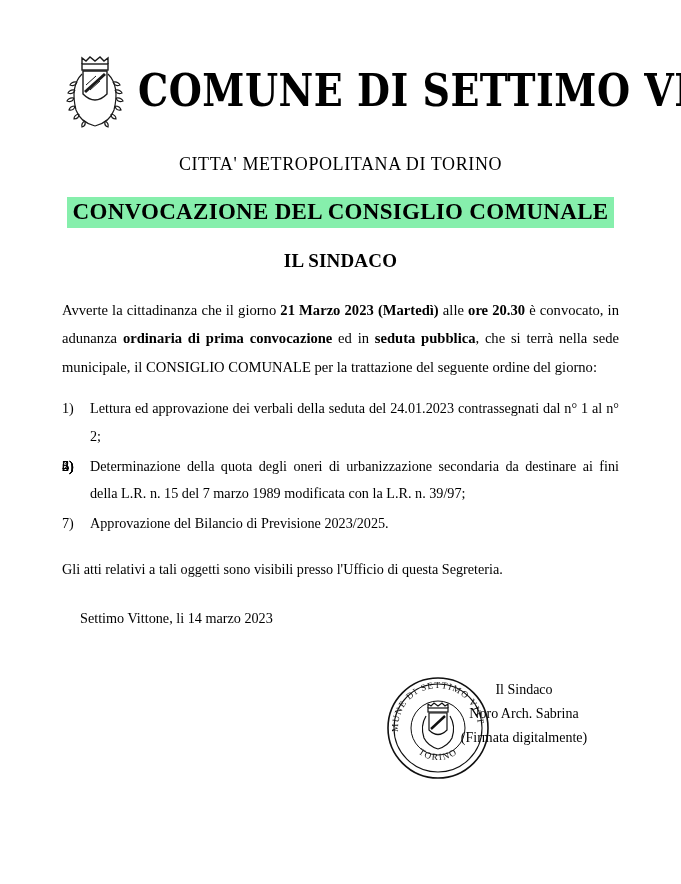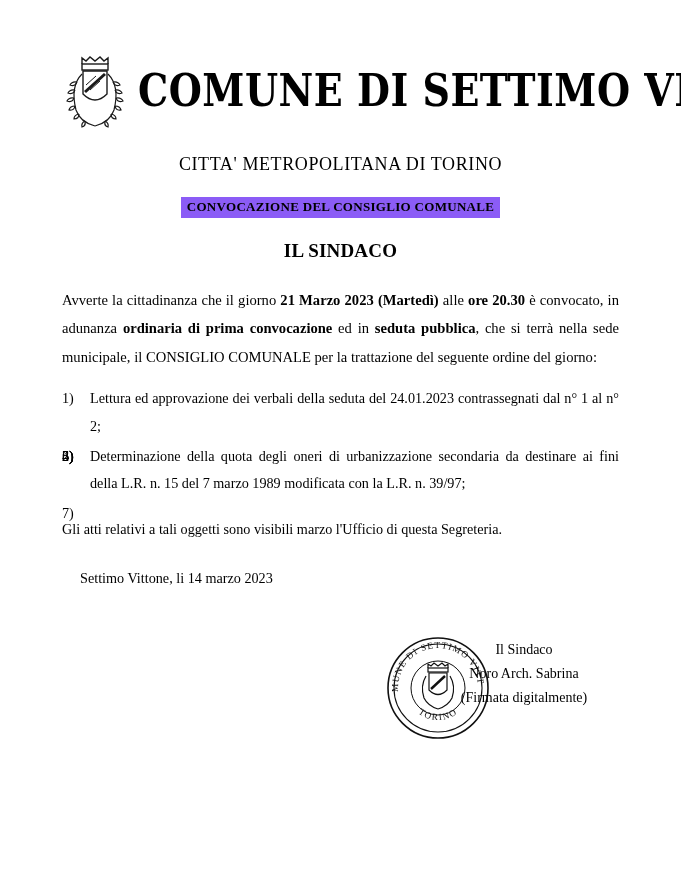--- a/index.html
+++ b/index.html
@@ -54,23 +54,23 @@
     font-family: "Liberation Serif", serif;
   }
 
   
   .banner-wrap {
     text-align: center;
     margin-top: 22px;
   }
   .banner {
     display: inline-block;
-    background: #8b5cf6;
+    background: #86efac;
     font-weight: bold;
-    font-size: 13px;
+    font-size: 23px;
     letter-spacing: 0.3px;
     padding: 2px 6px 3px 6px;
   }
 
   .sindaco-head {
     text-align: center;
     font-weight: bold;
     font-size: 19px;
     margin-top: 22px;
     letter-spacing: 0.2px;
@@ -194,24 +194,24 @@
     <span>Avverte la cittadinanza che il giorno </span><span class="ub">21 Marzo 2023 (Martedì)</span><span> alle </span><span class="ub">ore 20.30</span><span> è convocato, in adunanza </span><span class="b">ordinaria di prima convocazione</span><span> ed in </span><span class="b">seduta pubblica</span><span>, che si terrà nella sede municipale, il CONSIGLIO COMUNALE per la trattazione del seguente ordine del giorno:</span>
   </div>
 
   <ol class="items">
     <li><span class="num">1)</span><span>Lettura ed approvazione dei verbali della seduta del 24.01.2023 contrassegnati dal n° 1 al n° 2;</span></li>
     <li><span class="num">2)</span></li>
     <li><span class="num">3)</span></li>
     <li><span class="num">4)</span></li>
     <li><span class="num">5)</span></li>
     <li><span class="num">6)</span><span>Determinazione della quota degli oneri di urbanizzazione secondaria da destinare ai fini della L.R. n. 15 del 7 marzo 1989 modificata con la L.R. n. 39/97;</span></li>
-    <li><span class="num">7)</span></li>
+    <li><span class="num">7)</span><span>Approvazione del Bilancio di Previsione 2023/2025.</span></li>
   </ol>
 
-  <div class="note">Gli atti relativi a tali oggetti sono visibili marzo l'Ufficio di questa Segreteria.</div>
+  <div class="note">Gli atti relativi a tali oggetti sono visibili presso l'Ufficio di questa Segreteria.</div>
   <div class="place-date">Settimo Vittone, li 14 marzo 2023</div>
 
   <div class="sig-area">
     <div class="stamp">
       <svg viewBox="0 0 112 112" width="112" height="112" xmlns="http://www.w3.org/2000/svg">
         <defs>
           <path id="topArc" d="M 16,56 A 40,40 0 0 1 96,56"></path>
           <path id="botArc" d="M 24,56 A 32,32 0 0 0 88,56"></path>
         </defs>
         <circle cx="56" cy="56" r="50" fill="none" stroke="#111" stroke-width="1.6"></circle>

